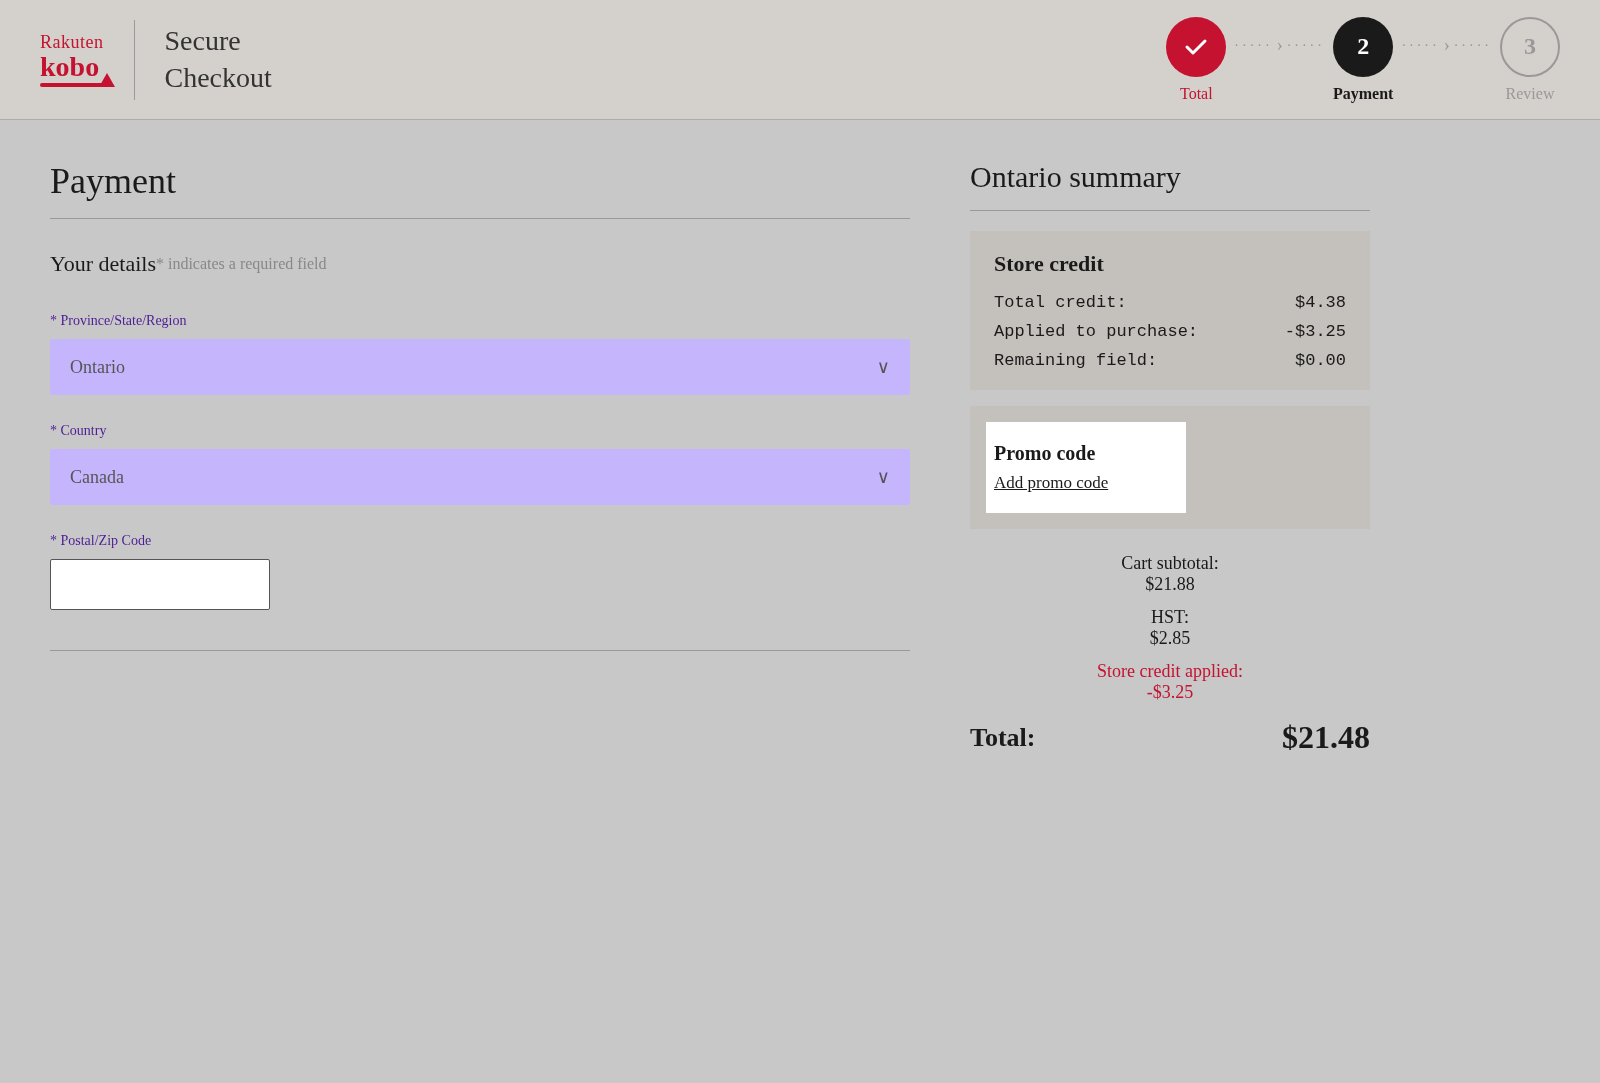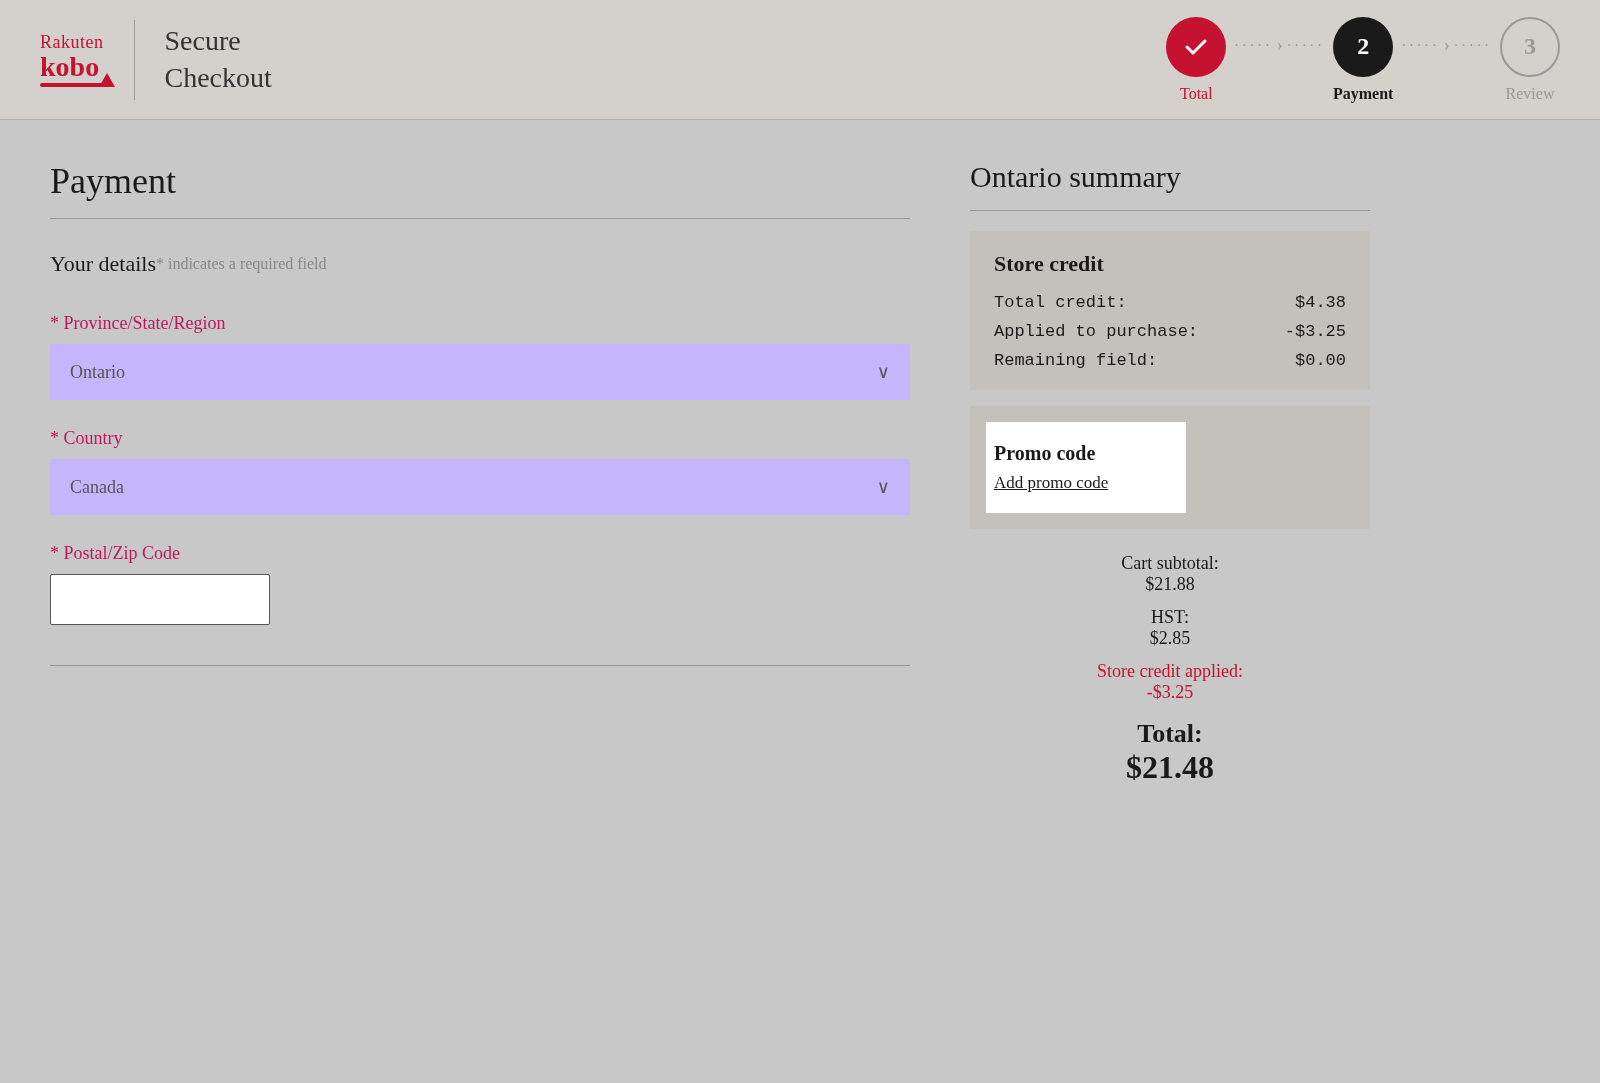--- a/index.html
+++ b/index.html
@@ -161,22 +161,22 @@
       margin-top: 4px;
     }
 
     .details-header {
       display: flex;
       align-items: flex-start;
       margin-bottom: 28px;
     }
 
     .field-label {
-      font-size: 18px;
-      color: #be185d;
+      font-size: 14px;
+      color: #4c1d95;
       margin-bottom: 10px;
       font-family: 'Georgia', serif;
     }
 
     .form-field {
       margin-bottom: 28px;
     }
 
     .select-wrapper {
       position: relative;
@@ -321,21 +321,20 @@
     .summary-row.credit-applied {
       color: #c41230;
     }
 
     .summary-total-row {
       display: flex;
       justify-content: space-between;
       align-items: center;
       margin-top: 16px;
       font-family: 'Georgia', serif;
-      flex-direction: column;
     }
 
     .total-label {
       font-size: 26px;
       font-weight: bold;
       color: #1a1a1a;
     }
 
     .total-value {
       font-size: 32px;

